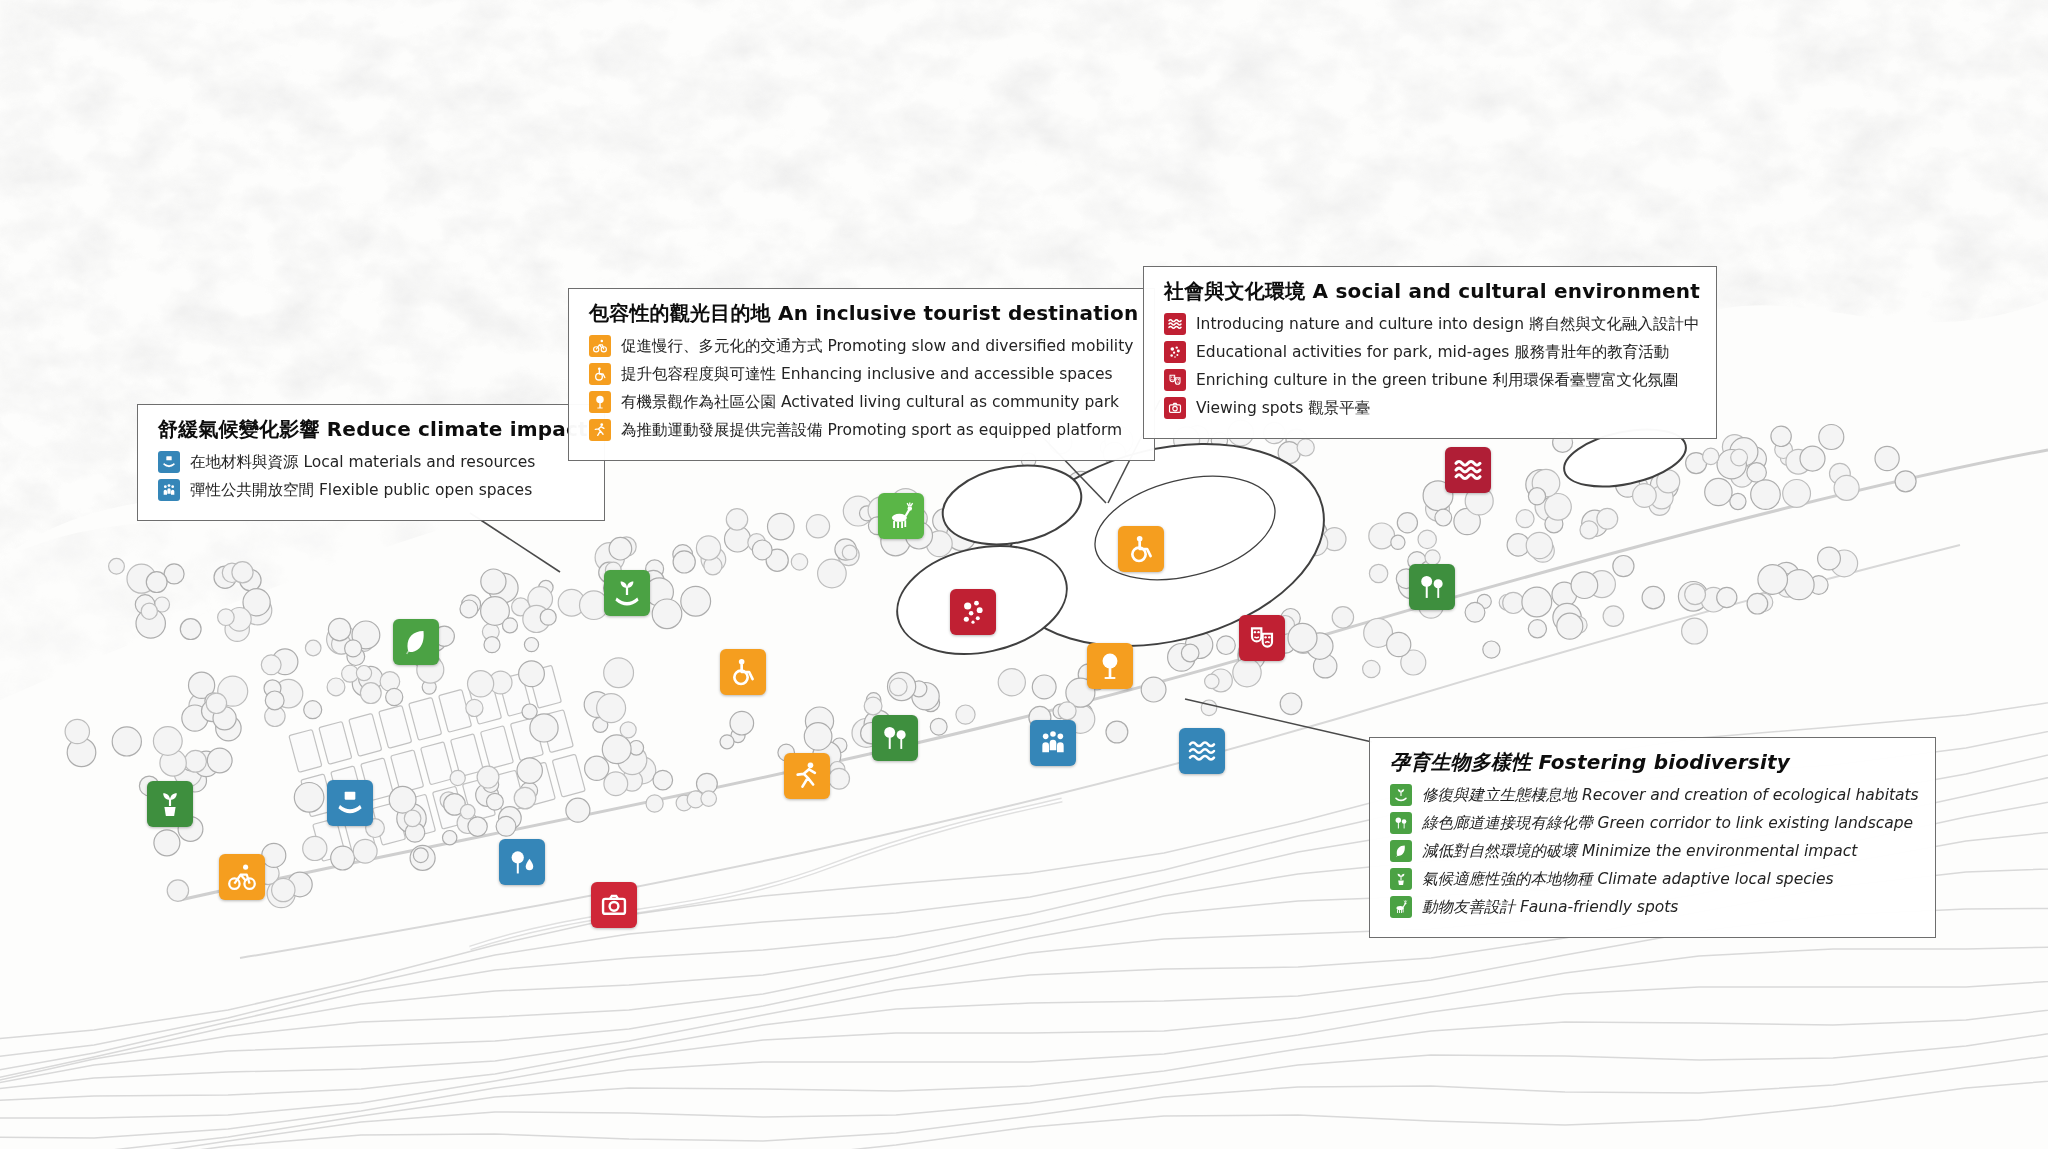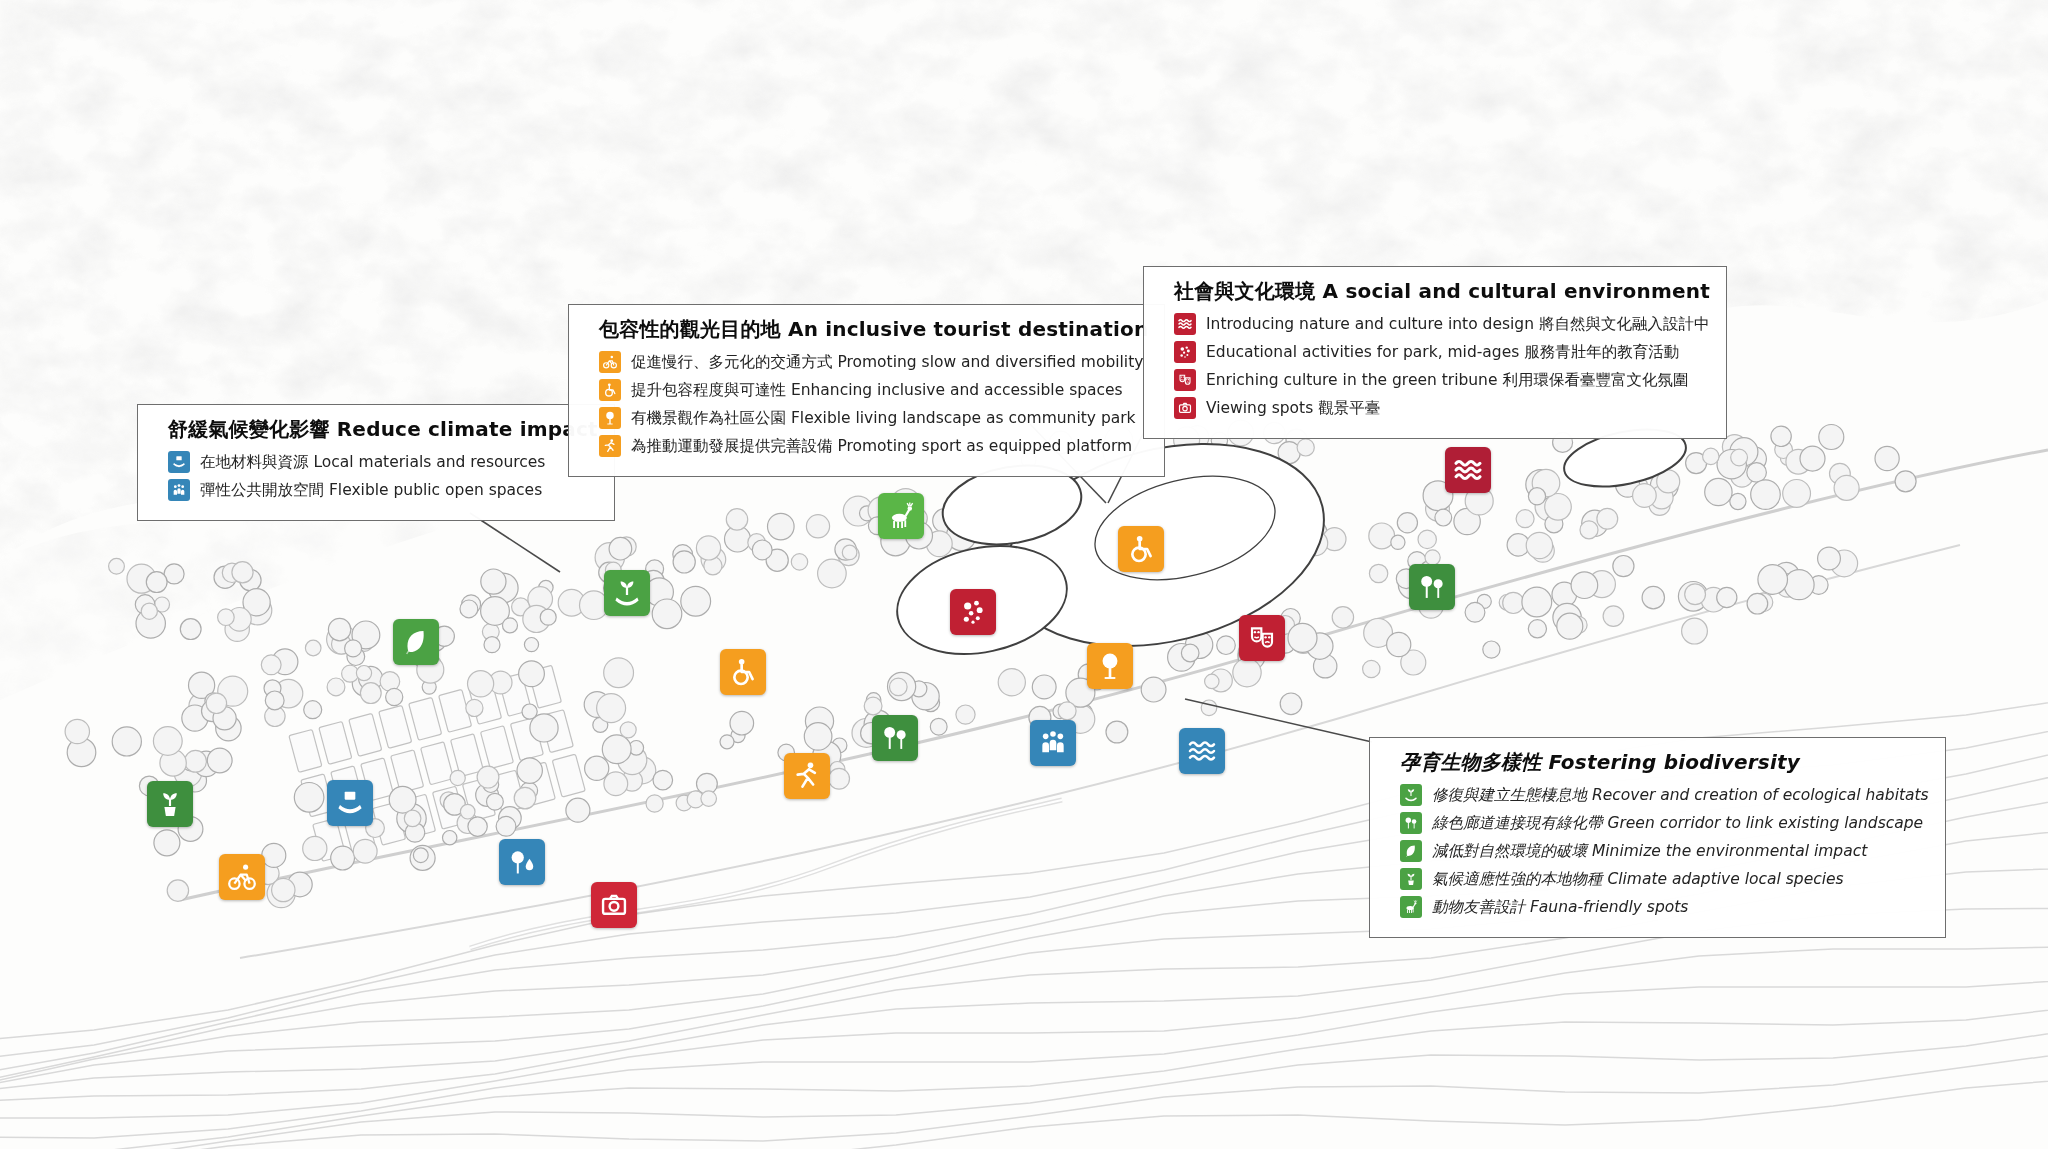--- a/index.html
+++ b/index.html
@@ -5,27 +5,27 @@
   html,body{margin:0;padding:0;background:#ffffff;}
   body{font-family:"DejaVu Sans","Liberation Sans",sans-serif;}
   .canvas{position:relative;width:2048px;height:1149px;overflow:hidden;background:#fdfdfc;}
   svg.bg{position:absolute;left:0;top:0;z-index:0;}
   svg.leaders{position:absolute;left:0;top:0;z-index:2;pointer-events:none;}
   #markers-layer{position:absolute;left:0;top:0;width:100%;height:100%;z-index:3;}
   .marker{position:absolute;width:46px;height:46px;border-radius:6px;transform:translate(-50%,-50%);
           display:flex;align-items:center;justify-content:center;box-shadow:0 1px 3px rgba(0,0,0,.28);}
   .marker svg{width:32px;height:32px;display:block;}
   .legend{position:absolute;background:rgba(255,255,255,.97);border:1px solid #6e6e6e;
-          padding:11px 16px 13px 30px;z-index:4;}
+          padding:11px 16px 13px 20px;z-index:4;}
   .legend-title{font-weight:bold;font-size:20px;color:#0d0d0d;margin-bottom:8px;white-space:nowrap;letter-spacing:.2px;}
   .legend-row{display:flex;align-items:flex-end;gap:10px;margin:6px 0;font-size:15.5px;color:#232323;white-space:nowrap;}
   .legend-ico{width:22px;height:22px;border-radius:3px;flex:0 0 auto;display:flex;align-items:center;justify-content:center;}
   .legend-ico svg{width:16px;height:16px;display:block;}
   .box1{left:137px;top:404px;}
-  .box2{left:568px;top:304px;}
+  .box2{left:568px;top:288px;}
   .box3{left:1143px;top:266px;}
   .box4{left:1369px;top:737px;font-style:italic;}
   .symdefs{position:absolute;width:0;height:0;overflow:hidden;}
 </style>
 </head>
 <body>
 
 <svg class="symdefs" aria-hidden="true">
   <defs>
     <symbol id="sym-local-materials" viewBox="0 0 24 24">
@@ -728,21 +728,21 @@
             </svg>
           </span>
           <span class="legend-text">提升包容程度與可達性 Enhancing inclusive and accessible spaces</span>
         </div>
         <div class="legend-row">
           <span class="legend-ico" style="background:#f59e1f">
             <svg viewBox="0 0 24 24">
               <use href="#sym-community-park"></use>
             </svg>
           </span>
-          <span class="legend-text">有機景觀作為社區公園 Flexible living landscape as community park</span>
+          <span class="legend-text">有機景觀作為社區公園 Activated living cultural as community park</span>
         </div>
         <div class="legend-row">
           <span class="legend-ico" style="background:#f59e1f">
             <svg viewBox="0 0 24 24">
               <use href="#sym-sport"></use>
             </svg>
           </span>
           <span class="legend-text">為推動運動發展提供完善設備 Promoting sport as equipped platform</span>
         </div>
       </div>

